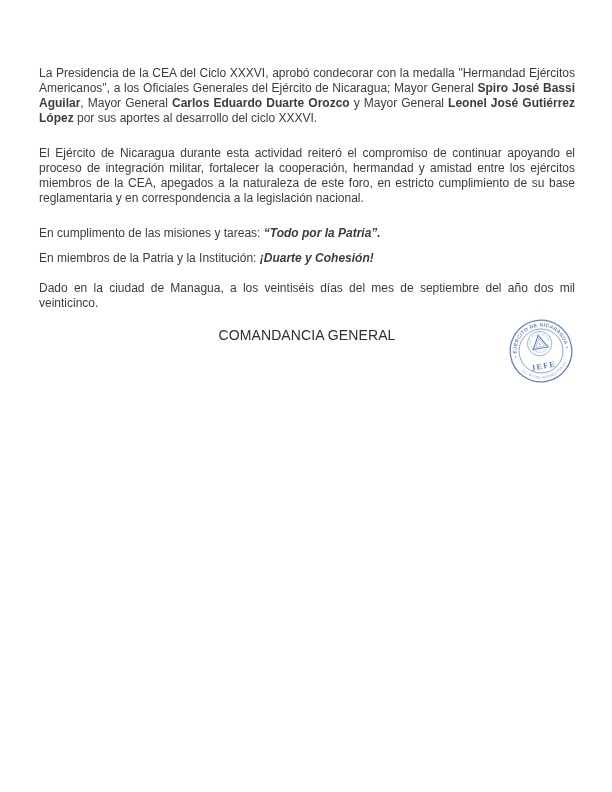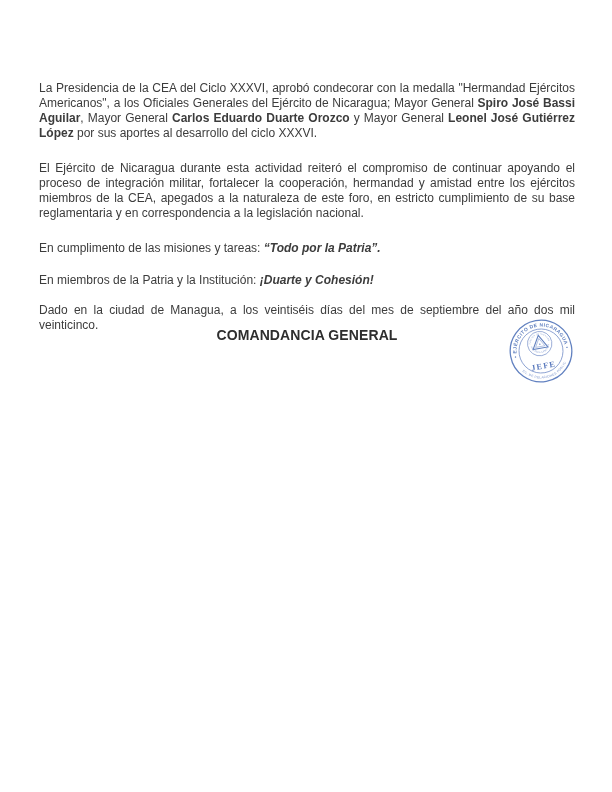--- a/index.html
+++ b/index.html
@@ -7,36 +7,36 @@
     position:relative;
     width:612px;height:792px;
     background:#ffffff;
     overflow:hidden;
     font-family:"Liberation Sans","DejaVu Sans",sans-serif;
     color:#3c3c3c;
     box-sizing:border-box;
   }
   .doc-body{
     position:absolute;
-    left:39px;top:81px;
+    left:39px;top:66px;
     width:536px;
     font-size:12px;
     line-height:15px;
   }
   .para{margin:0 0 20px 0;}
   .para.justify{text-align:justify;text-justify:inter-word;}
   .para.left{text-align:left;}
-  .para:nth-of-type(3){margin-bottom:17px;}
+  .para:nth-of-type(3){margin-bottom:10px;}
   .para:nth-of-type(4){margin-bottom:15px;}
   .para:nth-of-type(5){margin-bottom:16px;}
   .para .bold{font-weight:700;}
   .para .bold-italic{font-weight:700;font-style:italic;}
   .heading{
     text-align:center;
-    font-weight:700;
+    font-weight:400;
     font-size:14px;
     line-height:15.5px;
     letter-spacing:0.1px;
     color:#2e2e2e;
     margin-top:0;
   }
   .seal{
     position:absolute;
     left:508px;top:318px;
     width:66px;height:66px;

